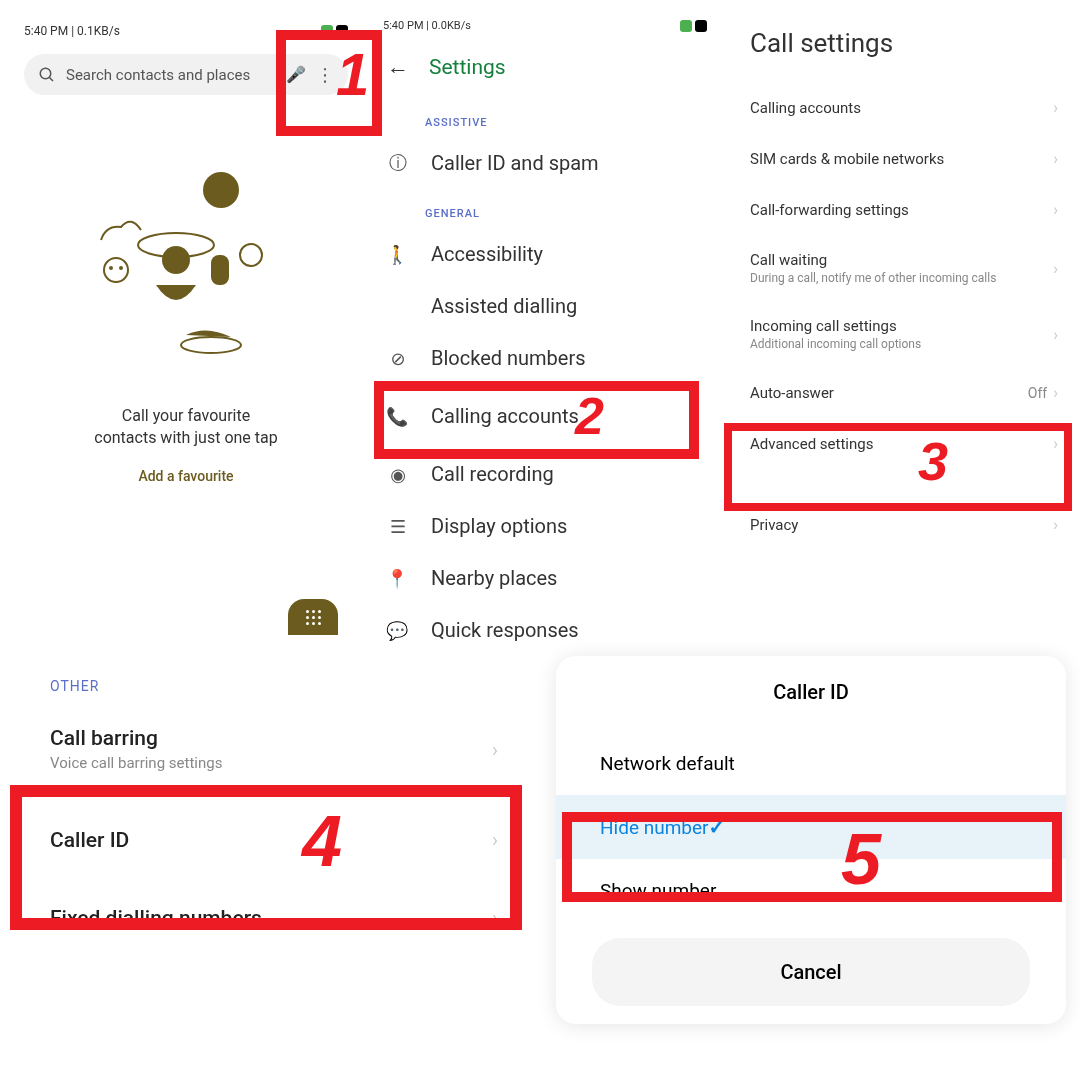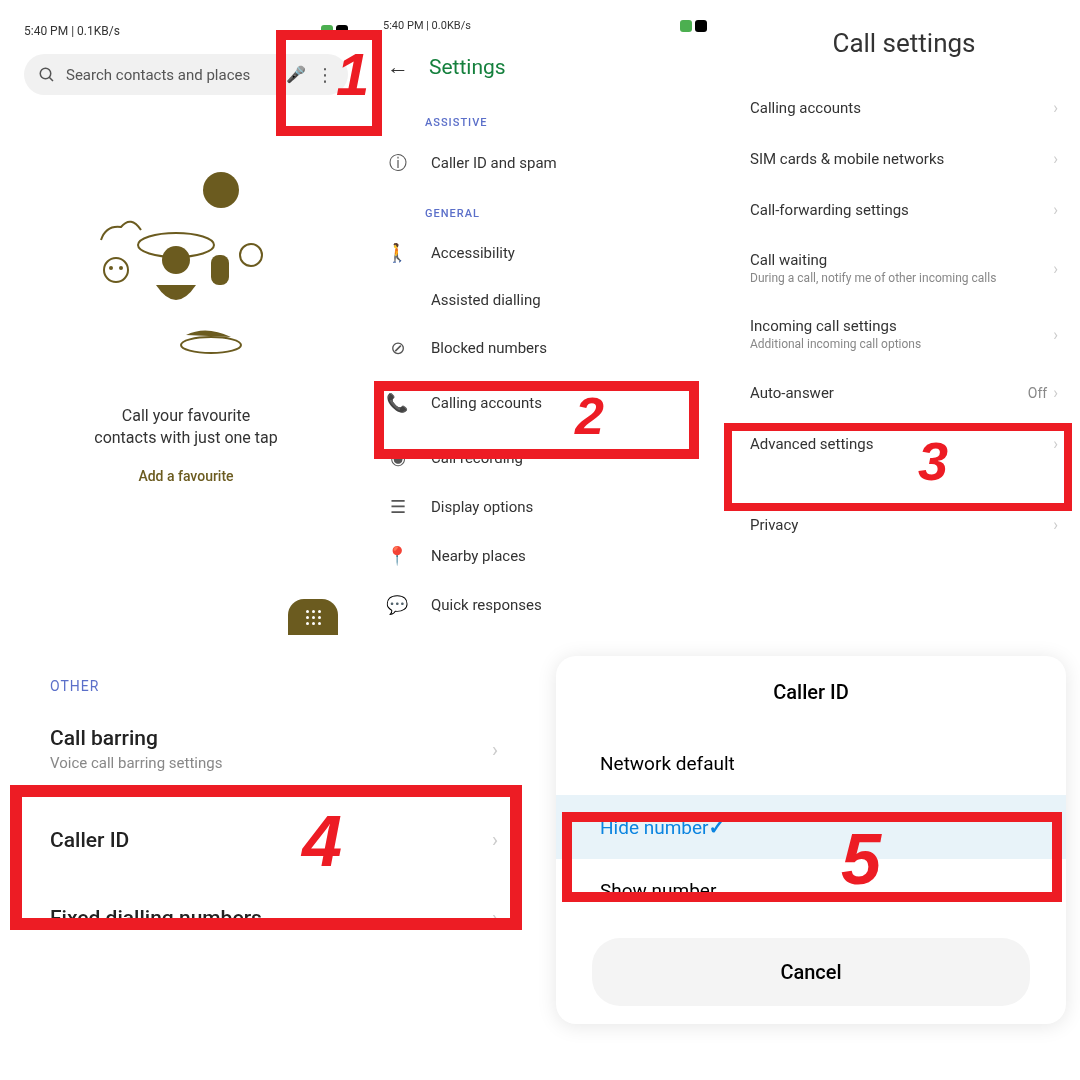--- a/index.html
+++ b/index.html
@@ -25,26 +25,26 @@
 
 
 .panel2 { position: absolute; left: 375px; top: 15px; width: 340px; height: 620px; background: #fff; }
 .status-bar2 { display: flex; justify-content: space-between; font-size: 11px; padding: 4px 8px; color: #333; gap: 40px; }
 .settings-header { display: flex; align-items: center; gap: 20px; padding: 18px 12px; }
 .back-arrow { font-size: 22px; color: #333; }
 .settings-title { font-size: 21px; color: #15803d; }
 .section-label { font-size: 11px; color: #5b6fc9; letter-spacing: 1px; padding: 18px 50px 8px; font-weight: 500; }
 .setting-row { display: flex; align-items: center; gap: 22px; padding: 14px 12px; }
 .setting-icon { width: 22px; display: flex; justify-content: center; color: #555; font-size: 18px; }
-.setting-text { font-size: 15px; color: #333; }
+.setting-text { font-size: 20px; color: #333; }
 .highlight-row { background: #fff; padding: 6px 0 6px 0; }
 
 
 .panel3 { position: absolute; left: 740px; top: 20px; width: 328px; background: #fff; }
-.cs-title { font-size: 26px; color: #333; padding: 8px 10px 24px; text-align: center; }
+.cs-title { font-size: 26px; color: #333; padding: 8px 10px 24px; }
 .cs-row { display: flex; justify-content: space-between; align-items: center; padding: 16px 10px; }
 .cs-main { font-size: 15px; color: #333; }
 .cs-sub { font-size: 12px; color: #888; margin-top: 2px; }
 .cs-value { font-size: 14px; color: #888; }
 .chevron { color: #ccc; font-size: 16px; margin-left: 6px; }
 .cs-flex { display: flex; align-items: center; }
 
 
 .panel4 { position: absolute; left: 10px; top: 658px; width: 510px; background: #fff; padding: 10px; }
 .other-label { font-size: 14px; color: #5b6fc9; letter-spacing: 1px; padding: 10px 30px 20px; }

